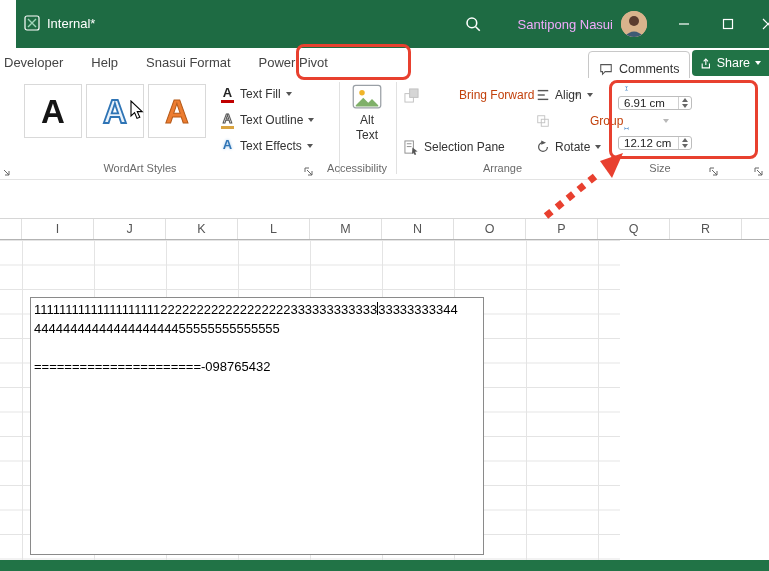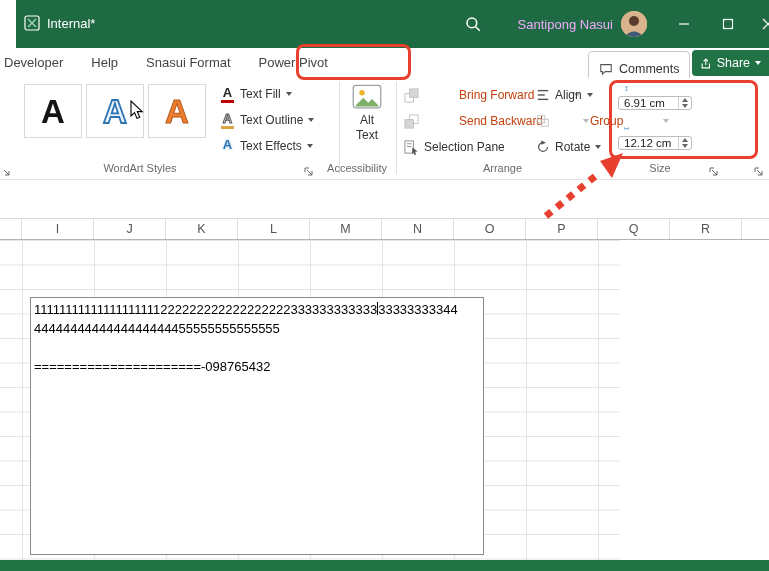--- a/index.html
+++ b/index.html
@@ -197,28 +197,20 @@
     </div>
 
     <div class="vdiv" style="left:396px"></div>
 
     <div class="arr-btn disabled" style="left:404px; top:6px">
       <svg width="15" height="15" viewBox="0 0 16 16">
           <rect x="1" y="6" width="9" height="9" fill="none" stroke="#c0c0c0"></rect>
           <rect x="6" y="1" width="9" height="9" fill="#d6d6d6" stroke="#c0c0c0"></rect>
         </svg>
       <span>Bring Forward</span>
-      <span class="caret"></span>
-    </div>
-    <div class="arr-btn disabled" style="left:404px; top:32px">
-      <svg width="15" height="15" viewBox="0 0 16 16">
-          <rect x="6" y="1" width="9" height="9" fill="none" stroke="#c0c0c0"></rect>
-          <rect x="1" y="6" width="9" height="9" fill="#d6d6d6" stroke="#c0c0c0"></rect>
-        </svg>
-      <span>Send Backward</span>
       <span class="caret"></span>
     </div>
     <div class="arr-btn" style="left:404px; top:58px">
       <svg width="15" height="15" viewBox="0 0 16 16">
           <rect x="1" y="1" width="9" height="13" fill="#fff" stroke="#8c8c8c"></rect>
           <line x1="3" y1="4" x2="8" y2="4" stroke="#8c8c8c"></line>
           <line x1="3" y1="7" x2="8" y2="7" stroke="#8c8c8c"></line>
           <polygon points="9,8 14.5,12.2 11.8,12.6 13,15.4 11.3,16 10.2,13.2 8.5,14.8" fill="#555"></polygon>
         </svg>
       <span>Selection Pane</span>

